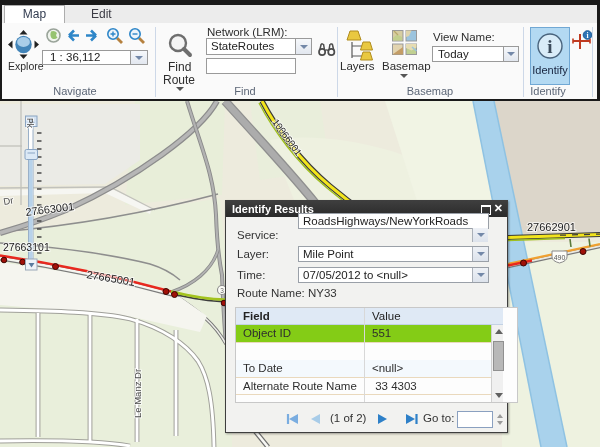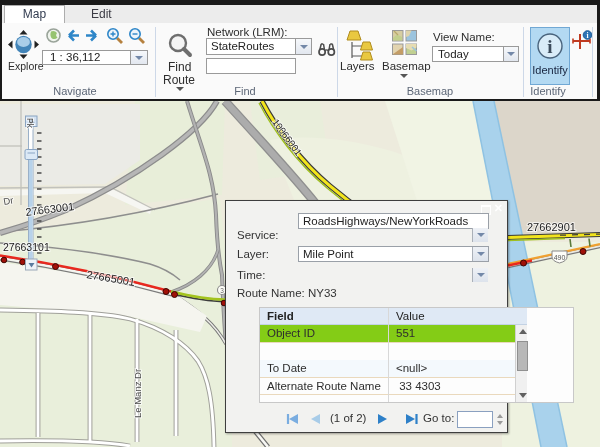--- a/index.html
+++ b/index.html
@@ -16,21 +16,21 @@
   .combobox{background:#fff;border:1px solid #9a9a9a;box-sizing:border-box;font-size:11.5px;color:#222;}
   .combobtn{background:linear-gradient(#f6f8fb,#e2e7ef);border:1px solid #9a9a9a;box-sizing:border-box;}
   .dnarr{position:absolute;left:50%;top:50%;margin-left:-4px;margin-top:-2px;width:0;height:0;border-left:4px solid transparent;border-right:4px solid transparent;border-top:4px solid #7388a8;}
   .lbl{font-size:11.5px;color:#2d2d2d;}
   
   #panel{left:225px;top:200px;width:283px;height:233px;background:#f2f2f0;border:1px solid #3e3e3e;box-sizing:border-box;box-shadow:1px 1px 2px rgba(0,0,0,.35);}
   #ptitle{left:0;top:0;width:100%;height:16px;background:linear-gradient(#3e3e3e,#2a2a2a);color:#fff;font-size:11px;font-weight:bold;line-height:16px;padding-left:6px;box-sizing:border-box;}
   .prow-label{font-size:11.5px;color:#333;}
   .pcombo{background:#fff;border:1px solid #9aa0a8;box-sizing:border-box;font-size:11.5px;color:#222;line-height:14px;padding-left:4px;}
   .pbtn{background:linear-gradient(#eef1f6,#dde3ec);border-left:1px solid #aab0b8;box-sizing:border-box;}
-  #ptable{left:9px;top:106px;width:315px;height:96px;background:#fdfdfd;border:1px solid #c8c8c8;box-sizing:border-box;margin-left:24px;}
+  #ptable{left:9px;top:106px;width:283px;height:96px;background:#fdfdfd;border:1px solid #c8c8c8;box-sizing:border-box;}
   .trow{left:0;width:255px;height:17.5px;font-size:11.5px;color:#2e2e2e;border-bottom:1px solid #ead9bd;box-sizing:border-box;}
   .tcell1{position:absolute;left:7px;top:2px;}
   .tcell2{position:absolute;left:136px;top:2px;}
 </style>
 </head>
 <body>
 <div class="abs" id="ribbon"></div>
 <div class="abs" id="tabrow"></div>
 <div class="abs" id="maptab">Map</div>
 <div class="abs tabtxt" style="left:91px;">Edit</div>
@@ -280,34 +280,36 @@
   </g>
   <g fill="#4a4a4a" font-size="9.5" stroke="#ffffff" stroke-width="2" stroke-opacity="0.65" style="paint-order:stroke">
     <text x="4" y="205" transform="rotate(-10 4 205)">Dr</text>
     <text x="141" y="418" transform="rotate(-90 141 418)">Le Manz Dr</text>
     <text x="27" y="118" font-size="8.5" transform="rotate(90 27 118)">Pk</text>
   </g>
 </svg>
 </div>
 
 <div class="abs" id="panel">
+  <div class="abs" id="ptitle">Identify Results</div>
   <div class="abs" style="right:16px;top:4px;width:8px;height:7px;border:1px solid #fff;border-top-width:2px;"></div>
   <div class="abs" style="right:4px;top:1px;color:#fff;font-size:11px;font-weight:bold;">✕</div>
 
   <div class="abs prow-label" style="left:11px;top:28px;">Service:</div>
   <div class="abs pcombo" style="left:72px;top:12px;width:191px;height:16px;">RoadsHighways/NewYorkRoads</div>
   <div class="abs pbtn" style="left:246px;top:27px;width:16px;height:14px;">
       <span class="dnarr"></span>
     </div>
   <div class="abs prow-label" style="left:11px;top:47px;">Layer:</div>
   <div class="abs pcombo" style="left:72px;top:45px;width:191px;height:16px;">Mile Point</div>
   <div class="abs pbtn" style="left:246px;top:46px;width:16px;height:14px;">
       <span class="dnarr"></span>
     </div>
   <div class="abs prow-label" style="left:11px;top:68px;">Time:</div>
+  <div class="abs pcombo" style="left:72px;top:66px;width:191px;height:16px;">07/05/2012 to &lt;null&gt;</div>
   <div class="abs pbtn" style="left:246px;top:67px;width:16px;height:14px;">
       <span class="dnarr"></span>
     </div>
   <div class="abs prow-label" style="left:11px;top:86px;">Route Name: NY33</div>
 
   <div class="abs" id="ptable">
     <div class="abs" style="left:0;top:0;width:267px;height:17px;background:#dfe9f5;border-bottom:1px solid #c3d2e4;box-sizing:border-box;">
       <span class="tcell1" style="font-weight:bold;font-size:11.5px;color:#222;">Field</span>
       <span class="tcell2" style="font-weight:normal;font-size:11.5px;color:#222;">Value</span>
     </div>

